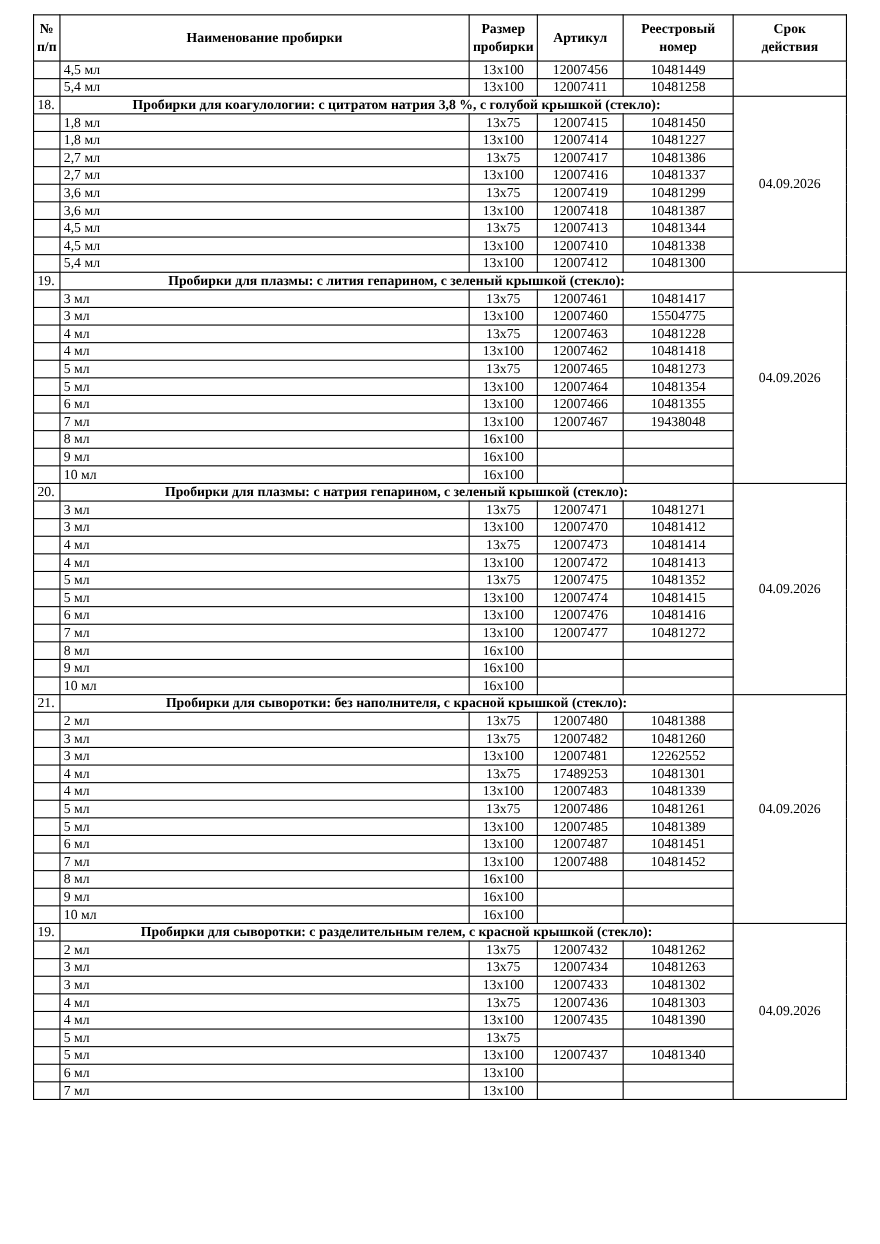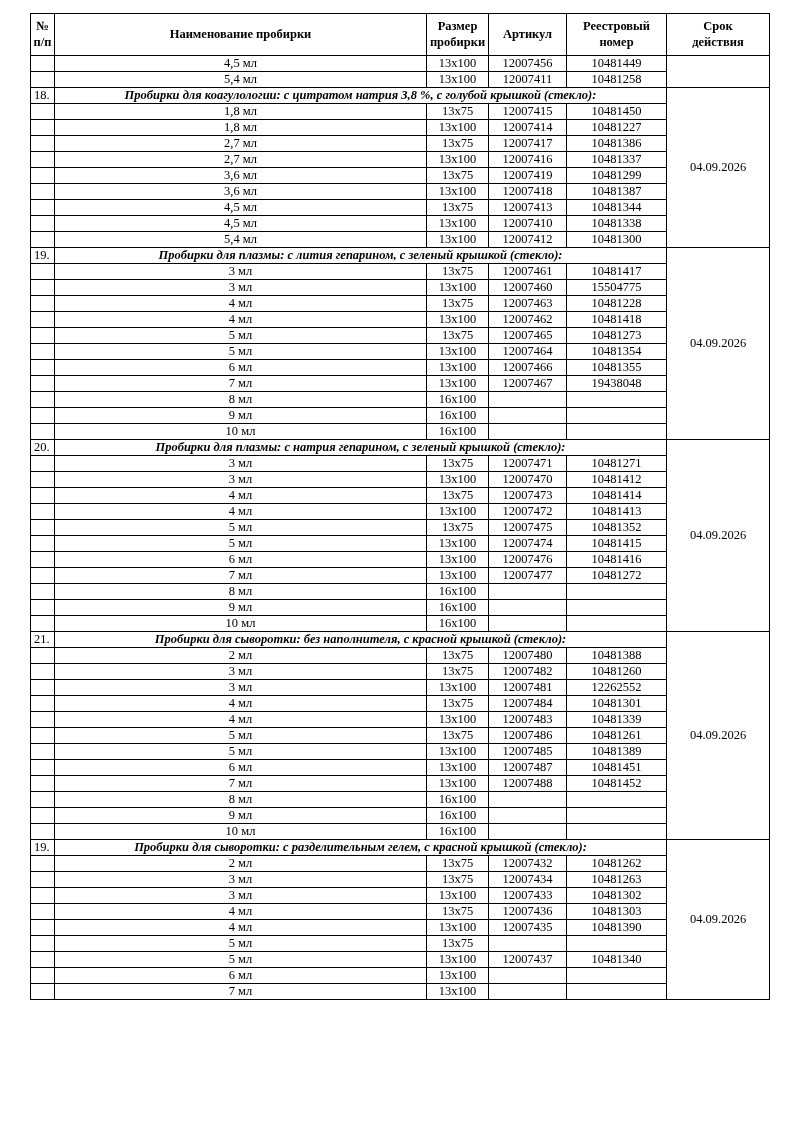--- a/index.html
+++ b/index.html
@@ -35,23 +35,23 @@
     white-space: pre-line;
     line-height: 1.25;
     height: 42px;
     padding: 1px 2px;
   }
   .tube-table td {
     height: 16px;
     line-height: 15px;
     padding: 0 3px;
   }
-  .c-name { text-align: center; padding-left: 5px; margin-top: 48px; }
+  .c-name { text-align: left; padding-left: 5px; margin-top: 48px; }
   .c-center { text-align: center; }
-  .section-title { font-weight: bold; text-align: center; font-style: italic; }
+  .section-title { font-weight: bold; text-align: center; }
   .section-num { }
 </style>
 </head>
 <body>
 
 <div class="page">
   <table class="tube-table">
     <colgroup>
       <col style="width:24px">
       <col style="width:372px">
@@ -345,21 +345,21 @@
           <td class="c-center"></td>
           <td class="c-name">3 мл</td>
           <td class="c-center">13x100</td>
           <td class="c-center">12007481</td>
           <td class="c-center">12262552</td>
         </tr>
         <tr>
           <td class="c-center"></td>
           <td class="c-name">4 мл</td>
           <td class="c-center">13x75</td>
-          <td class="c-center">12007484</td>
+          <td class="c-center">17489253</td>
           <td class="c-center">10481301</td>
         </tr>
         <tr>
           <td class="c-center"></td>
           <td class="c-name">4 мл</td>
           <td class="c-center">13x100</td>
           <td class="c-center">12007483</td>
           <td class="c-center">10481339</td>
         </tr>
         <tr>

